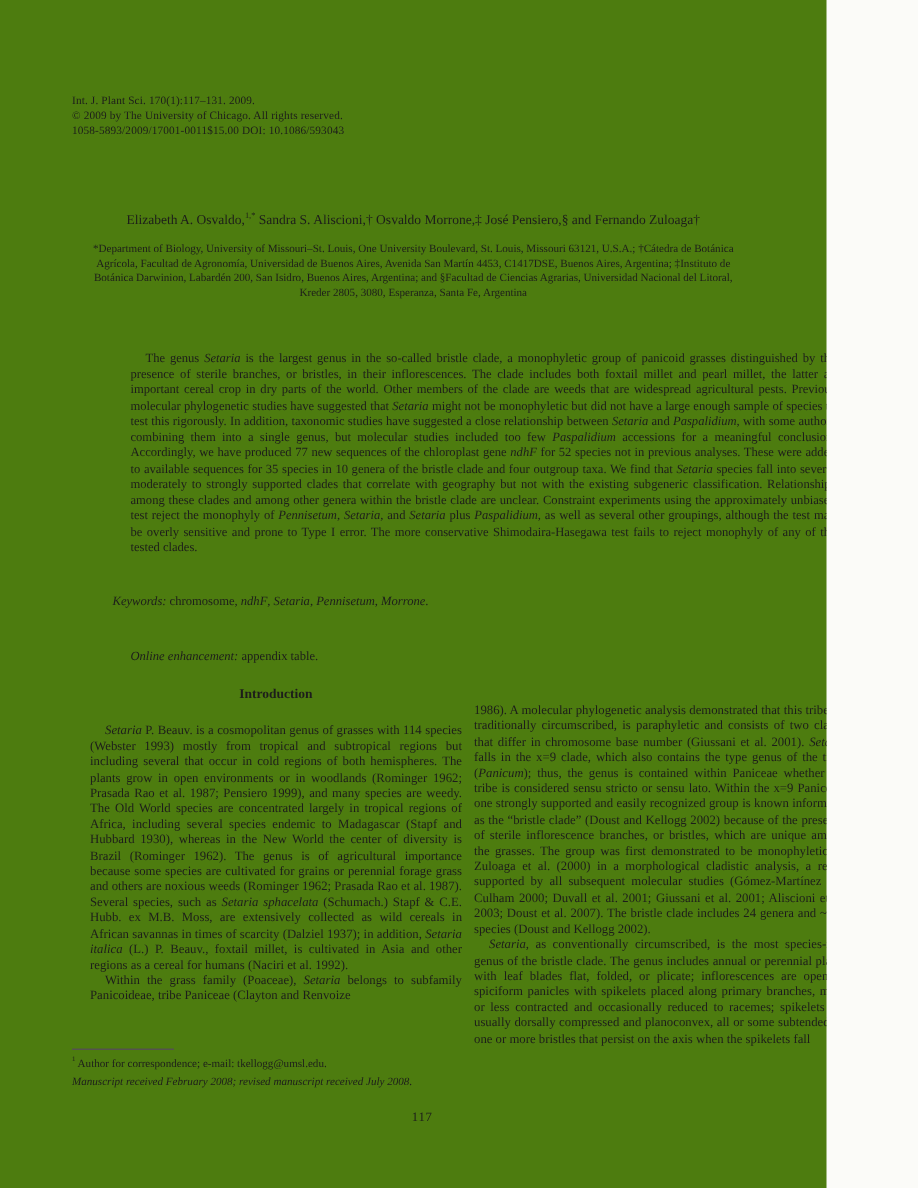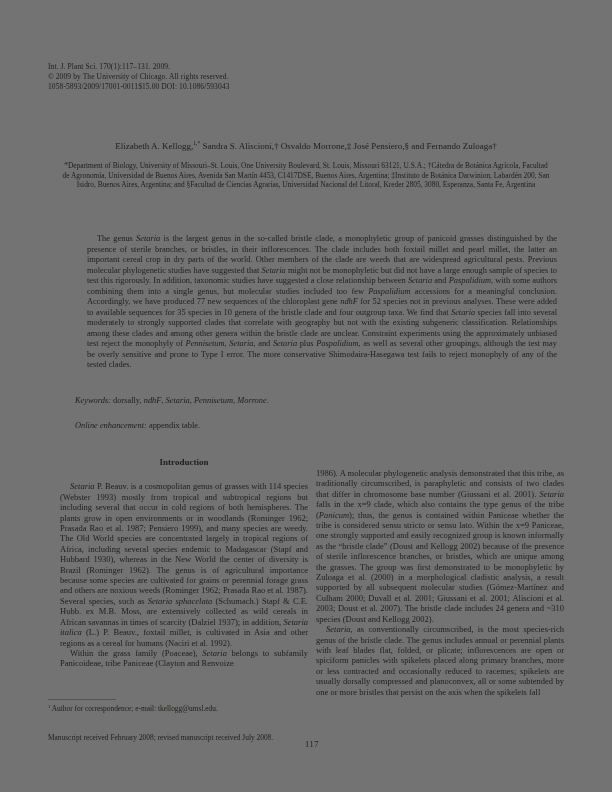--- a/index.html
+++ b/index.html
@@ -1,66 +1,66 @@
 <!DOCTYPE html>
 <html><head>
 <meta charset="utf-8">
 <style>
   html,body { margin:0; padding:0; background:#fbfbf8; }
   .page {
-    position:relative; width:612px; height:792px; background:#737373;
+    position:relative; width:551px; height:792px; background:#4d7c0f;
     font-family:"Liberation Serif", serif; color:#1d1d1b; overflow:hidden;
   }
   .masthead { position:absolute; left:48px; top:62px; font-size:7.5px; line-height:9.8px; letter-spacing:.1px; }
   .title {
     position:absolute; left:48px; right:48px; top:107px; margin:0;
     text-align:center; font-size:11.5px; font-weight:bold; line-height:15px; letter-spacing:.2px;
   }
   .authors { position:absolute; left:48px; right:48px; top:141px; text-align:center; font-size:9px; }
   .affiliations {
     position:absolute; left:60px; right:60px; top:161px; text-align:center;
     font-size:7.4px; line-height:9.7px;
   }
   .abstract {
     position:absolute; left:75px; width:470px; top:222px; margin:12px;
     font-size:8.4px; line-height:10.5px; text-align:justify; text-indent:10px;
   }
   .keywords { position:absolute; left:75px; width:470px; top:396px; margin:0; font-size:8.4px; }
-  .online-enh { position:absolute; left:75px; width:470px; top:421px; margin:0; font-size:8.4px; }
+  .online-enh { position:absolute; left:75px; width:470px; top:421px; margin:12px; font-size:8.4px; }
   .col { position:absolute; width:248px; font-size:8.5px; line-height:10.4px; text-align:justify; }
   .col-left { left:60px; top:457px; height:240px; }
   .col-right { left:316px; top:468px; }
   .col h2 { margin:0 0 14px 0; text-align:center; font-size:9px; font-weight:bold; }
   .col p { margin:0; }
   .col p.indent { text-indent:10px; }
   sup { font-size:.62em; line-height:0; }
   .footnote { position:absolute; left:48px; width:248px; top:699px; font-size:7.4px; line-height:9.6px; text-align:left; }
   .fn-rule { width:68px; border-top:0.8px solid #55534e; margin-bottom:3.5px; }
-  .fn-manuscript { margin-top:20px; }
+  .fn-manuscript { font-style:italic; margin-top:3px; }
   .page-number { position:absolute; left:0; right:0; top:739px; text-align:center; font-size:8.5px; letter-spacing:.5px;padding-left:12px; }
 </style>
 </head>
 <body>
 
 <div class="page">
 
   <header class="masthead">
     <div>Int. J. Plant Sci. 170(1):117–131. 2009.</div>
     <div>© 2009 by The University of Chicago. All rights reserved.</div>
     <div>1058-5893/2009/17001-0011$15.00   DOI: 10.1086/593043</div>
   </header>
 
 
-  <div class="authors"><span>Elizabeth A. Kellogg,</span><sup>1,*</sup><span> Sandra S. Aliscioni,† Osvaldo Morrone,‡ José Pensiero,§ and Fernando Zuloaga†</span></div>
+  <div class="authors"><span>Elizabeth A. Osvaldo,</span><sup>1,*</sup><span> Sandra S. Aliscioni,† Osvaldo Morrone,‡ José Pensiero,§ and Fernando Zuloaga†</span></div>
 
   <div class="affiliations">*Department of Biology, University of Missouri–St. Louis, One University Boulevard, St. Louis, Missouri 63121, U.S.A.; †Cátedra de Botánica Agrícola, Facultad de Agronomía, Universidad de Buenos Aires, Avenida San Martín 4453, C1417DSE, Buenos Aires, Argentina; ‡Instituto de Botánica Darwinion, Labardén 200, San Isidro, Buenos Aires, Argentina; and §Facultad de Ciencias Agrarias, Universidad Nacional del Litoral, Kreder 2805, 3080, Esperanza, Santa Fe, Argentina</div>
 
   <p class="abstract"><span>The genus </span><span style="font-style: italic;">Setaria</span><span> is the largest genus in the so-called bristle clade, a monophyletic group of panicoid grasses distinguished by the presence of sterile branches, or bristles, in their inflorescences. The clade includes both foxtail millet and pearl millet, the latter an important cereal crop in dry parts of the world. Other members of the clade are weeds that are widespread agricultural pests. Previous molecular phylogenetic studies have suggested that </span><span style="font-style: italic;">Setaria</span><span> might not be monophyletic but did not have a large enough sample of species to test this rigorously. In addition, taxonomic studies have suggested a close relationship between </span><span style="font-style: italic;">Setaria</span><span> and </span><span style="font-style: italic;">Paspalidium</span><span>, with some authors combining them into a single genus, but molecular studies included too few </span><span style="font-style: italic;">Paspalidium</span><span> accessions for a meaningful conclusion. Accordingly, we have produced 77 new sequences of the chloroplast gene </span><span style="font-style: italic;">ndhF</span><span> for 52 species not in previous analyses. These were added to available sequences for 35 species in 10 genera of the bristle clade and four outgroup taxa. We find that </span><span style="font-style: italic;">Setaria</span><span> species fall into several moderately to strongly supported clades that correlate with geography but not with the existing subgeneric classification. Relationships among these clades and among other genera within the bristle clade are unclear. Constraint experiments using the approximately unbiased test reject the monophyly of </span><span style="font-style: italic;">Pennisetum</span><span>, </span><span style="font-style: italic;">Setaria</span><span>, and </span><span style="font-style: italic;">Setaria</span><span> plus </span><span style="font-style: italic;">Paspalidium</span><span>, as well as several other groupings, although the test may be overly sensitive and prone to Type I error. The more conservative Shimodaira-Hasegawa test fails to reject monophyly of any of the tested clades.</span></p>
 
-  <p class="keywords"><span style="font-style: italic;">Keywords:</span><span> dorsally, </span><span style="font-style: italic;">ndhF</span><span>, </span><span style="font-style: italic;">Setaria</span><span>, </span><span style="font-style: italic;">Pennisetum</span><span>, </span><span style="font-style: italic;">Morrone</span><span>.</span></p>
+  <p class="keywords"><span style="font-style: italic;">Keywords:</span><span> chromosome, </span><span style="font-style: italic;">ndhF</span><span>, </span><span style="font-style: italic;">Setaria</span><span>, </span><span style="font-style: italic;">Pennisetum</span><span>, </span><span style="font-style: italic;">Morrone</span><span>.</span></p>
 
   <p class="online-enh"><span style="font-style: italic;">Online enhancement:</span><span> appendix table.</span></p>
 
   <section class="col col-left">
     <h2>Introduction</h2>
     <p class="indent"><span style="font-style: italic;">Setaria</span><span> P. Beauv. is a cosmopolitan genus of grasses with 114 species (Webster 1993) mostly from tropical and subtropical regions but including several that occur in cold regions of both hemispheres. The plants grow in open environments or in woodlands (Rominger 1962; Prasada Rao et al. 1987; Pensiero 1999), and many species are weedy. The Old World species are concentrated largely in tropical regions of Africa, including several species endemic to Madagascar (Stapf and Hubbard 1930), whereas in the New World the center of diversity is Brazil (Rominger 1962). The genus is of agricultural importance because some species are cultivated for grains or perennial forage grass and others are noxious weeds (Rominger 1962; Prasada Rao et al. 1987). Several species, such as </span><span style="font-style: italic;">Setaria sphacelata</span><span> (Schumach.) Stapf &amp; C.E. Hubb. ex M.B. Moss, are extensively collected as wild cereals in African savannas in times of scarcity (Dalziel 1937); in addition, </span><span style="font-style: italic;">Setaria italica</span><span> (L.) P. Beauv., foxtail millet, is cultivated in Asia and other regions as a cereal for humans (Naciri et al. 1992).</span></p>
     <p class="indent"><span>Within the grass family (Poaceae), </span><span style="font-style: italic;">Setaria</span><span> belongs to subfamily Panicoideae, tribe Paniceae (Clayton and Renvoize</span></p>
   </section>
 
   <section class="col col-right">

